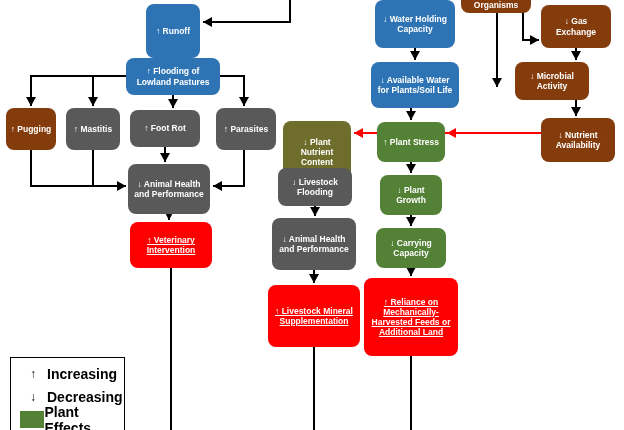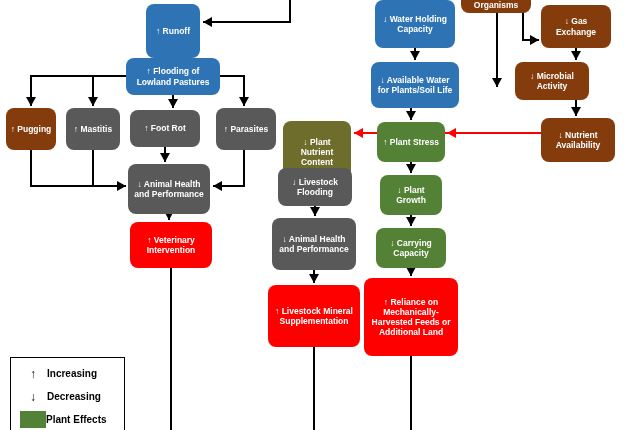--- a/index.html
+++ b/index.html
@@ -11,35 +11,35 @@
   .node{
     position:absolute;z-index:1;border-radius:8px;color:#fff;font-weight:bold;
     display:flex;align-items:center;justify-content:center;text-align:center;
     font-size:8.5px;line-height:1.2;padding:2px 4px;box-sizing:border-box;
   }
   .blue{background:#2E74B5;}
   .brown{background:#843C0C;}
   .gray{background:#595959;}
   .green{background:#538135;}
   .olive{background:#6E6D2B;margin-top:21px;}
-  .red{background:#FF0000;}
+  .red{background:#FF0000;text-decoration:underline;}
   .legend{
     position:absolute;left:10px;top:357px;width:115px;height:88px;z-index:2;
     background:#ffffff;border:1.5px solid #000;box-sizing:border-box;
     padding-top:4px;
   }
   .legend-row{display:flex;align-items:center;height:23px;padding-left:8px;}
   .legend-symbol{
     width:28px;text-align:center;font-weight:bold;font-size:12px;color:#000;
   }
   .legend-swatch{
     width:26px;height:17px;background:#538135;display:inline-block;margin-left:1px;
   }
   .legend-label{
-    margin-left:0;font-weight:bold;font-size:10px;color:#000;
+    margin-left:0;font-weight:bold;font-size:14px;color:#000;
   }
 </style>
 </head>
 <body>
 
 <svg id="arrows" width="624" height="430">
   <defs>
     <marker id="mb" markerUnits="userSpaceOnUse" markerWidth="10" markerHeight="10" refX="9" refY="5" orient="auto">
       <path d="M0,0 L9,5 L0,10 Z" fill="#000000"></path>
     </marker>

